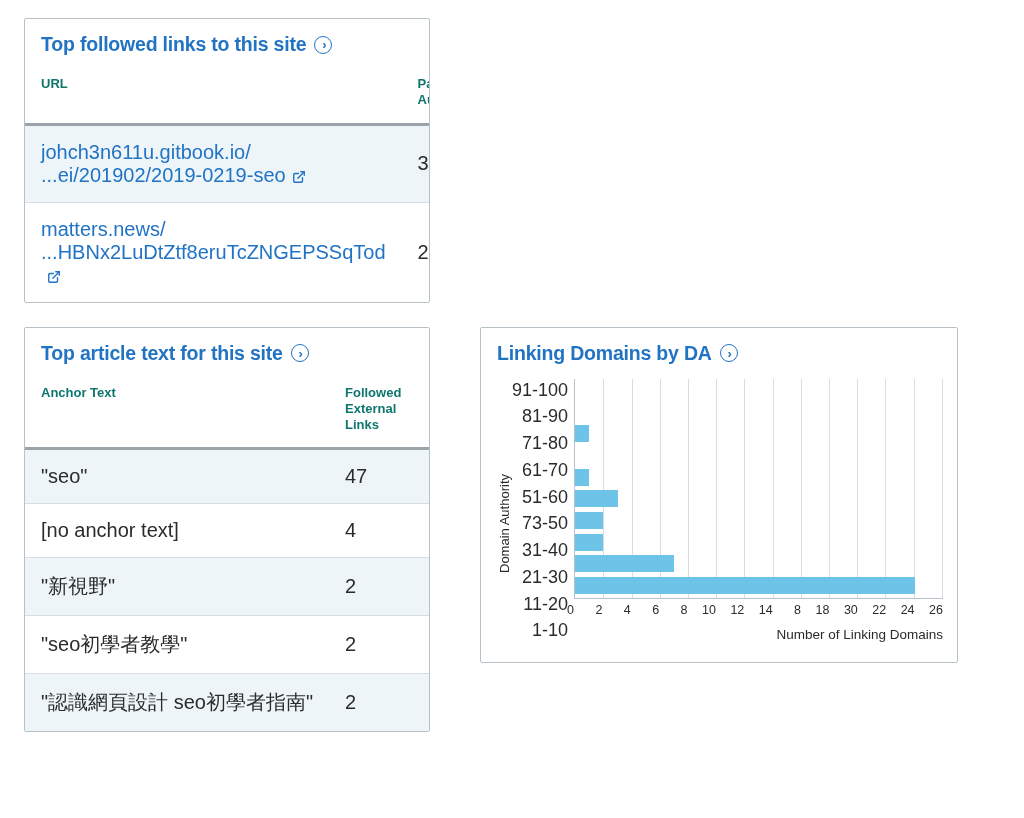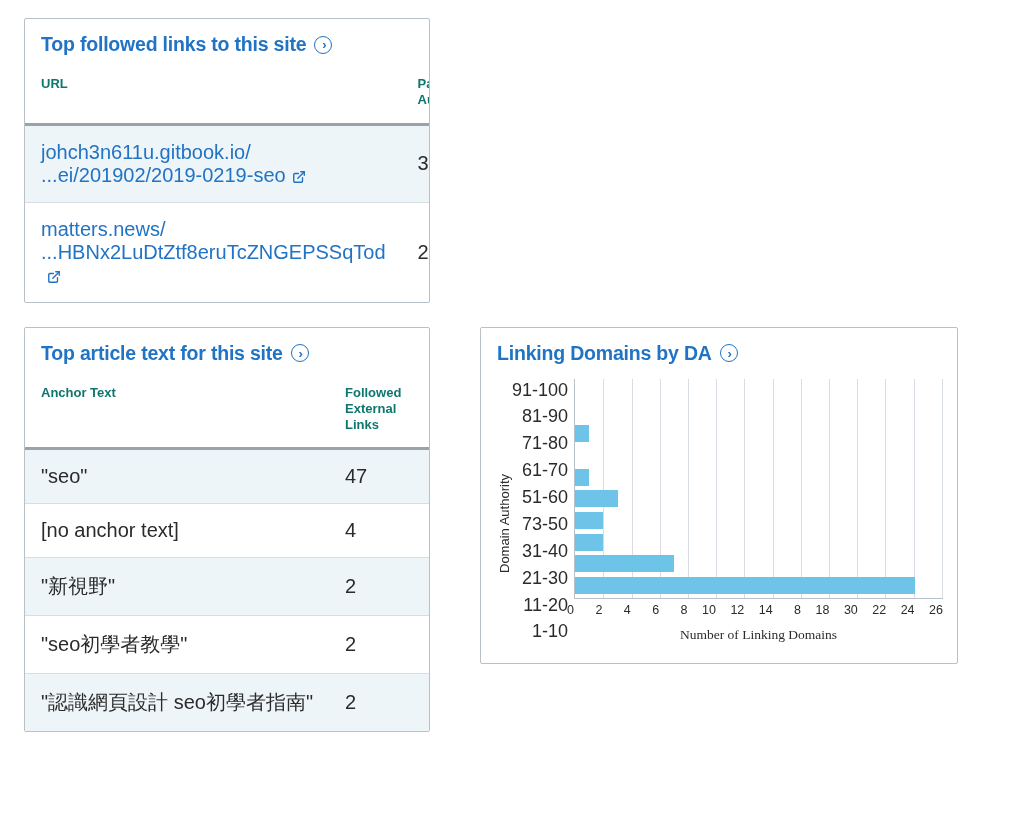--- a/index.html
+++ b/index.html
@@ -147,25 +147,24 @@
   .x-ticks {
     display: flex;
     justify-content: space-between;
     font-size: 12.5px;
     color: #2b2b2b;
     padding-top: 4px;
   }
   .x-tick { width: 0; display:flex; justify-content:center; }
   .x-tick span { transform: translateX(-50%); display:inline-block; }
   .x-axis-label {
-    text-align: center;
+    text-align: right;
     font-size: 13.5px;
     color: #2b2b2b;
     padding-top: 10px;
-    font-family: Liberation Serif, serif;
   }
 </style>
 </head>
 <body>
 
 <div class="row">
   <div class="card card-left">
     <div class="card-title-row">
       <span class="card-title">Top followed links to this site</span>
       <span class="info-icon"></span>

